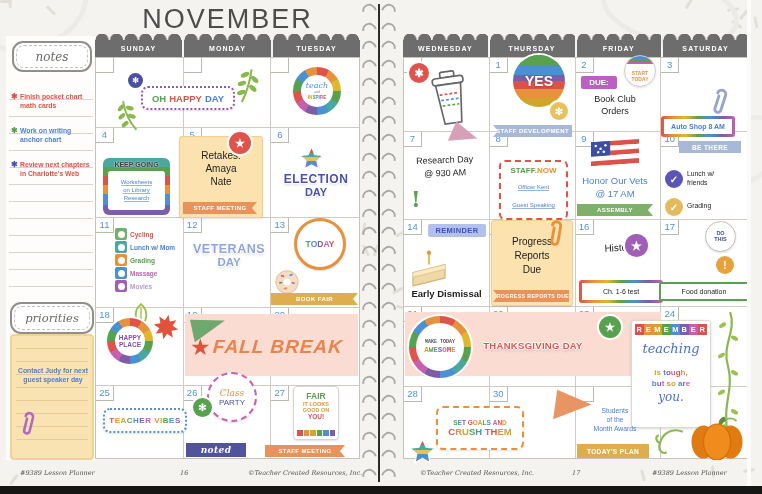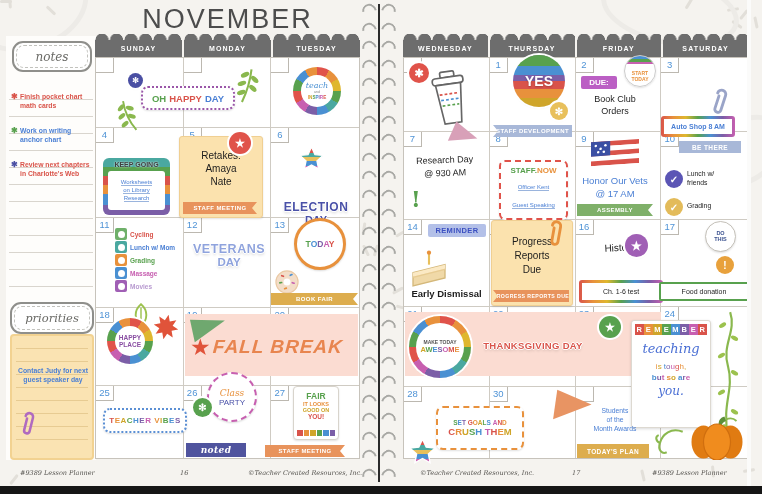--- a/index.html
+++ b/index.html
@@ -365,21 +365,21 @@
           <stop offset=".45" stop-color="#e8c05c"></stop>
               <stop offset=".65" stop-color="#e8c05c"></stop>
           <stop offset=".65" stop-color="#4a90d2"></stop>
               <stop offset=".85" stop-color="#4a90d2"></stop>
           <stop offset=".85" stop-color="#c75fb0"></stop>
               <stop offset="1" stop-color="#c75fb0"></stop>
         </linearGradient>
           </defs>
         <path d="M12 1 L15.3 8.2 23 9 17.2 14.3 18.8 22 12 18.2 5.2 22 6.8 14.3 1 9 8.7 8.2 Z" fill="url(#gs1)" stroke="#fff" stroke-width="1.2"></path>
       </svg>
-      <div class="wordmark s" style="left:182px;top:130px;width:78px;padding:2px 0;background:transparent;box-shadow:none;margin-top:28px;">
+      <div class="wordmark s" style="left:182px;top:130px;width:78px;padding:2px 0;background:transparent;box-shadow:none;">
         <div class="outline-w" style="font-size:12px;font-weight:800;color:#4a51a8;letter-spacing:.5px;">ELECTION</div>
         <div class="outline-w" style="font-size:11px;font-weight:800;color:#4a51a8;">DAY</div>
       </div>
 
       <div class="chklist" style="left:20px;top:188px;">
         <div class="chkrow">
             <span class="chip" style="background:#6fb06a;"></span>
             <span class="chklbl" style="color:#d9534a;">Cycling</span>
           </div>
         <div class="chkrow">
@@ -650,31 +650,31 @@
       <div class="s" style="left:302px;top:181px;width:29px;height:29px;border-radius:50%;background:#fff;border:1px solid #c5c1b9;box-shadow:0 1px 2px rgba(0,0,0,.12);display:flex;flex-direction:column;align-items:center;justify-content:center;line-height:1;">
         <span style="font-size:5.5px;font-weight:800;color:#39508e;">DO</span>
         <span style="font-size:5.5px;font-weight:800;color:#39508e;">THIS</span>
       </div>
       <div class="badge" style="left:313px;top:216px;width:18px;height:18px;background:#e8a13c;font-size:10px;">!</div>
       <div class="gframe s" style="left:256px;top:242px;width:86px;height:15px;">
         <span class="hw" style="font-size:7px;">Food donation</span>
       </div>
 
       <div class="ring" style="left:6px;top:276px;width:62px;height:62px;">
-        <div class="ctr" style="inset:11%;">
+        <div class="ctr" style="inset:11%;font-family:Liberation Mono, monospace;">
           <span style="font-size:5px;font-weight:800;color:#555;">MAKE TODAY</span>
           <span style="font-size:7.5px;font-weight:800;"><span style="color:#cfa52a">A</span><span style="color:#58a14e">W</span><span style="color:#4a90d2">E</span><span style="color:#7b5ea7">S</span><span style="color:#c75fb0">O</span><span style="color:#d9534a">M</span><span style="color:#e8913c">E</span></span>
         </div>
       </div>
       <div class="s outline-w" style="left:78px;top:300px;width:104px;text-align:center;font-size:9.5px;font-weight:800;color:#d9544a;letter-spacing:.3px;">THANKSGIVING DAY</div>
       <div class="badge" style="left:196px;top:276px;width:22px;height:22px;background:#58a14e;font-size:11px;">★</div>
       <div class="s" style="left:228px;top:280px;width:80px;height:108px;background:#fff;border:1px solid #ddd9d1;border-radius:3px;box-shadow:0 1px 3px rgba(0,0,0,.15);text-align:center;box-sizing:border-box;padding-top:3px;">
         <div style="font-size:7.5px;font-weight:800;letter-spacing:.5px;"><span style="background:#d9534a;color:#fff;display:inline-block;width:9px;padding:1px 0;">R</span><span style="background:#e8913c;color:#fff;display:inline-block;width:9px;padding:1px 0;">E</span><span style="background:#cfa52a;color:#fff;display:inline-block;width:9px;padding:1px 0;">M</span><span style="background:#58a14e;color:#fff;display:inline-block;width:9px;padding:1px 0;">E</span><span style="background:#4a90d2;color:#fff;display:inline-block;width:9px;padding:1px 0;">M</span><span style="background:#7b5ea7;color:#fff;display:inline-block;width:9px;padding:1px 0;">B</span><span style="background:#c75fb0;color:#fff;display:inline-block;width:9px;padding:1px 0;">E</span><span style="background:#d9534a;color:#fff;display:inline-block;width:9px;padding:1px 0;">R</span></div>
         <div class="script" style="font-size:13px;color:#4a6fd4;margin-top:6px;">teaching</div>
-        <div style="font-size:8px;font-weight:400;margin-top:6px;"><span style="color:#e8913c">i</span><span style="color:#cfa52a">s</span>&nbsp;<span style="color:#4a90d2">t</span><span style="color:#7b5ea7">o</span><span style="color:#c75fb0">u</span><span style="color:#d9534a">g</span><span style="color:#e8913c">h</span><span style="color:#cfa52a">,</span></div>
+        <div style="font-size:8px;font-weight:700;margin-top:12px;"><span style="color:#e8913c">i</span><span style="color:#cfa52a">s</span>&nbsp;<span style="color:#4a90d2">t</span><span style="color:#7b5ea7">o</span><span style="color:#c75fb0">u</span><span style="color:#d9534a">g</span><span style="color:#e8913c">h</span><span style="color:#cfa52a">,</span></div>
         <div style="font-size:8px;font-weight:800;margin-top:2px;"><span style="color:#4a90d2">b</span><span style="color:#7b5ea7">u</span><span style="color:#c75fb0">t</span>&nbsp;<span style="color:#e8913c">s</span><span style="color:#cfa52a">o</span>&nbsp;<span style="color:#4a90d2">a</span><span style="color:#7b5ea7">r</span><span style="color:#c75fb0">e</span></div>
         <div class="script" style="font-size:12px;color:#4a6fd4;margin-top:2px;">you.</div>
       </div>
       <svg class="s" style="left:312px;top:266px;" width="26" height="138" viewBox="0 0 24 120">
         <path d="M14 2 C20 20 6 32 12 52 C18 74 6 86 12 116" stroke="#8ab84e" stroke-width="2" fill="none"></path>
         <ellipse cx="7" cy="14" rx="3.6" ry="1.9" fill="#9cc24e" transform="rotate(-30 7 14)"></ellipse>
         <ellipse cx="18" cy="26" rx="3.6" ry="1.9" fill="#9cc24e" transform="rotate(28 18 26)"></ellipse>
         <ellipse cx="6" cy="42" rx="3.6" ry="1.9" fill="#9cc24e" transform="rotate(-30 6 42)"></ellipse>
         <ellipse cx="18" cy="58" rx="3.6" ry="1.9" fill="#9cc24e" transform="rotate(28 18 58)"></ellipse>
         <ellipse cx="6" cy="76" rx="3.6" ry="1.9" fill="#9cc24e" transform="rotate(-30 6 76)"></ellipse>

